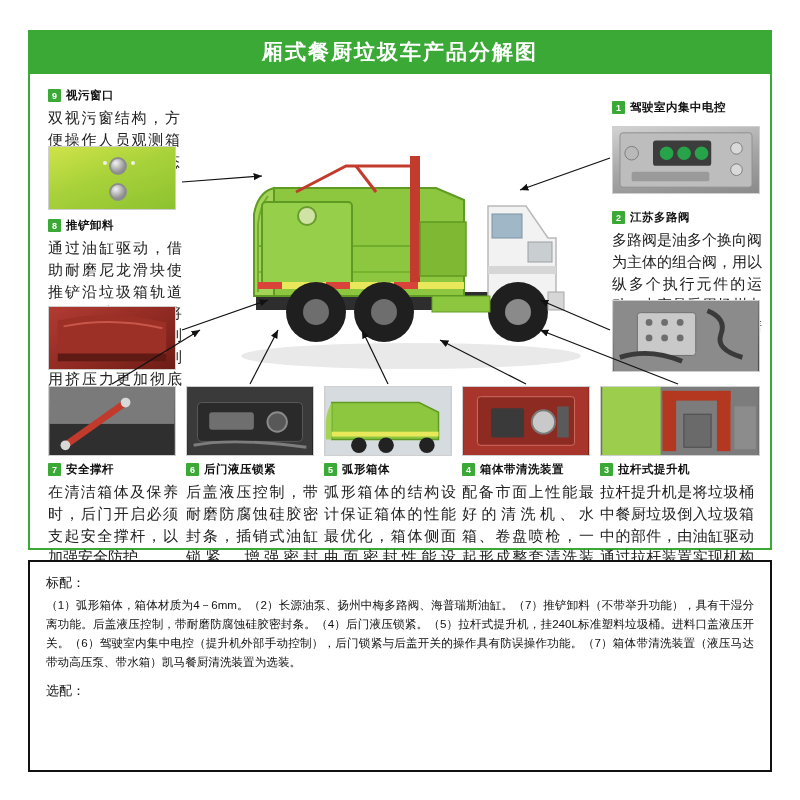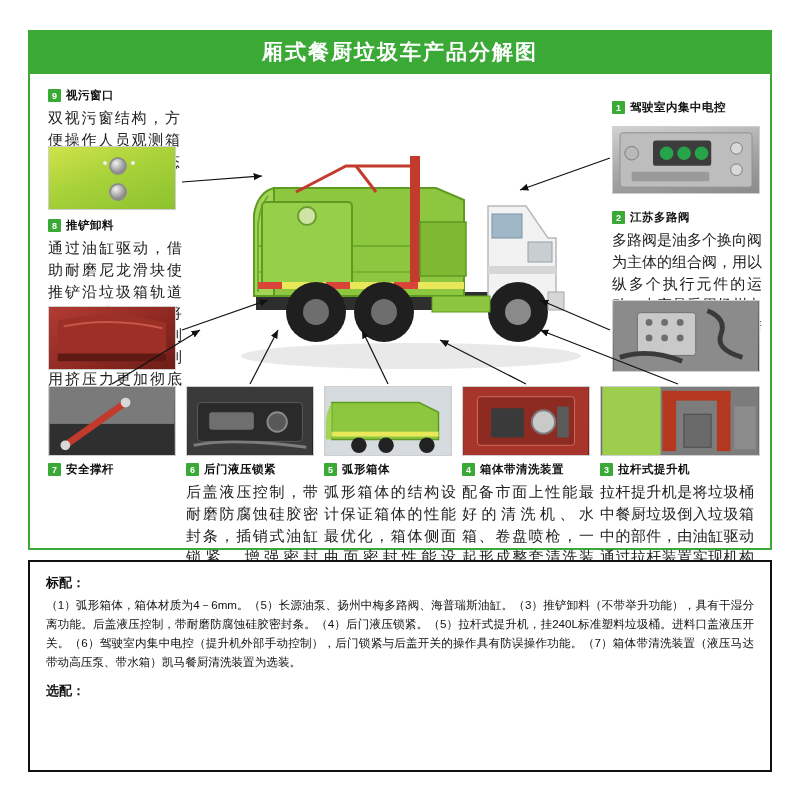--- a/index.html
+++ b/index.html
@@ -85,21 +85,21 @@
   
   .spec-box {
     position: absolute;
     left: 28px; top: 560px;
     width: 744px; height: 212px;
     border: 2px solid #111;
     padding: 12px 16px 10px 16px;
     background: #fff;
   }
   .spec-h {
-    font-size: 13px; font-weight: bold; color: #111;
+    font-size: 13px; font-weight: normal; color: #111;
     margin-bottom: 3px;
   }
   .spec-p {
     font-size: 11.6px; line-height: 1.65; color: #111;
     text-align: justify;
     text-indent: 0;
   }
   .spec-gap { height: 10px; }
 </style>
 </head>
@@ -236,20 +236,21 @@
       <path d="M16,60 L78,16" stroke="#c23a2c" stroke-width="7" stroke-linecap="round"></path>
       <circle cx="16" cy="60" r="5" fill="#d8d8d8"></circle>
       <circle cx="78" cy="16" r="5" fill="#d8d8d8"></circle>
     </svg>
   </div>
   <div class="callout" style="left:48px; top:462px; width:130px;">
     <div class="head">
       <span class="num">7</span>
       <span class="htxt">安全撑杆</span>
     </div>
+    <div class="body-txt">在清洁箱体及保养时，后门开启必须支起安全撑杆，以加强安全防护。</div>
   </div>
 
   <div class="photo ph-dark" style="position:absolute; left:186px; top:386px; width:128px; height:70px;">
     <svg viewBox="0 0 128 70" style="width:100%;height:100%">
       <rect x="0" y="0" width="128" height="70" fill="#3a3a3a"></rect>
       <rect x="10" y="16" width="108" height="40" rx="4" fill="#2a2a2a" stroke="#5a5a5a"></rect>
       <rect x="22" y="26" width="46" height="18" rx="3" fill="#6f6f6f"></rect>
       <circle cx="92" cy="36" r="10" fill="#585858" stroke="#8a8a8a" stroke-width="2"></circle>
       <path d="M6,60 q40,-8 116,2" fill="none" stroke="#7d7d7d" stroke-width="3"></path>
     </svg>
@@ -331,18 +332,18 @@
       <path d="M112,384 L200,330"></path>
       <path d="M250,384 L278,330"></path>
       <path d="M388,384 L362,330"></path>
       <path d="M526,384 L440,340"></path>
       <path d="M678,384 L540,330"></path>
     </g>
   </svg>
 
   <div class="spec-box">
     <div class="spec-h">标配：</div>
-    <div class="spec-p">（1）弧形箱体，箱体材质为4－6mm。（5）长源油泵、扬州中梅多路阀、海普瑞斯油缸。（3）推铲卸料（不带举升功能），具有干湿分离功能。后盖液压控制，带耐磨防腐蚀硅胶密封条。（4）后门液压锁紧。（5）拉杆式提升机，挂240L标准塑料垃圾桶。进料口盖液压开关。（6）驾驶室内集中电控（提升机外部手动控制），后门锁紧与后盖开关的操作具有防误操作功能。（7）箱体带清洗装置（液压马达带动高压泵、带水箱）凯马餐厨清洗装置为选装。</div>
+    <div class="spec-p">（1）弧形箱体，箱体材质为4－6mm。（2）长源油泵、扬州中梅多路阀、海普瑞斯油缸。（7）推铲卸料（不带举升功能），具有干湿分离功能。后盖液压控制，带耐磨防腐蚀硅胶密封条。（4）后门液压锁紧。（5）拉杆式提升机，挂240L标准塑料垃圾桶。进料口盖液压开关。（6）驾驶室内集中电控（提升机外部手动控制），后门锁紧与后盖开关的操作具有防误操作功能。（7）箱体带清洗装置（液压马达带动高压泵、带水箱）凯马餐厨清洗装置为选装。</div>
     <div class="spec-gap"></div>
     <div class="spec-h">选配：</div>
   </div>
 
 </div>
 
 </body></html>

